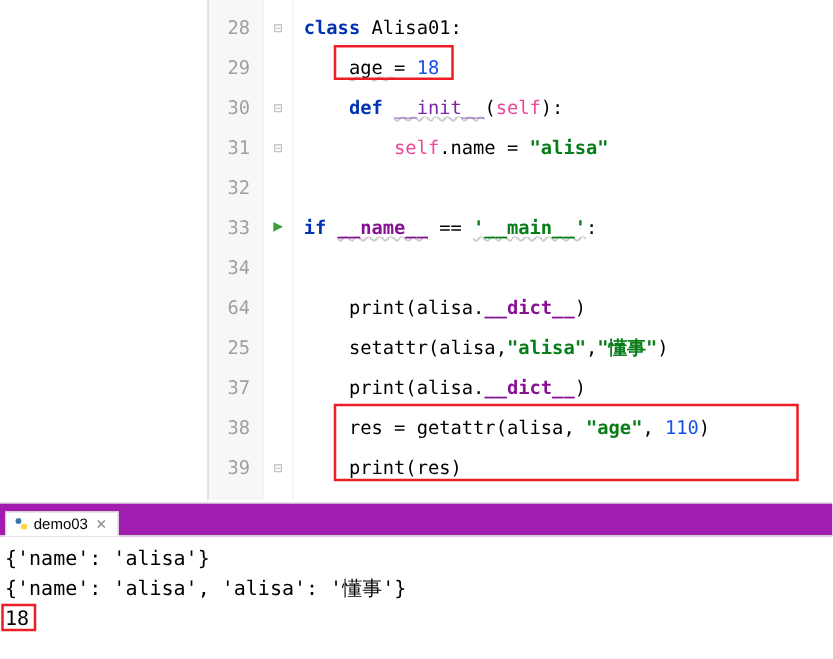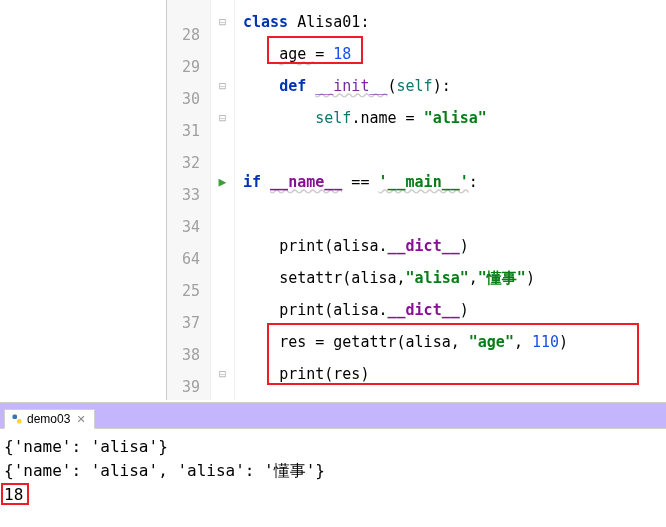--- a/index.html
+++ b/index.html
@@ -14,21 +14,21 @@
   .editor-area {
     display: flex;
     height: 400px;
     border-left: 1px solid #ccc;
     margin-left: 166px;
   }
   .gutter {
     background: #f7f7f7;
     color: #a0a0a0;
     text-align: right;
-    padding: 19px 10px 6px 6px;
+    padding: 6px 10px 6px 6px;
     user-select: none;
     width: 44px;
     border-right: 1px solid #eee;
     position: relative;
   }
   .gutter-extra {
     width: 24px;
     background: #fff;
     border-right: 1px solid #f0f0f0;
     padding-top: 6px;
@@ -60,41 +60,41 @@
     height: 32px;
     line-height: 32px;
     white-space: pre;
     position: relative;
   }
   .kw { color: #0033b3; font-weight: bold; }
   .cls { color: #000000; }
   .fn { color: #7a29a3; font-style: normal; }
   .num { color: #1750eb; }
   .str { color: #067d17; font-weight: bold; }
-  .self { color: #0f766e; text-align: right; }
+  .self { color: #ec4899; text-align: right; }
   .dunder { color: #871094; font-weight: bold; }
   .builtin { color: #000; }
   .id { color: #000; }
   .wavy { text-decoration: underline; text-decoration-style: wavy; text-decoration-color: #ccc; }
   .redbox {
     position: absolute;
     border: 2px solid #ee1c25;
     pointer-events: none;
   }
   .panel-divider {
     height: 1px;
     background: #d0d0d0;
     margin-top: 2px;
   }
   .tabbar {
     display: flex;
     align-items: flex-end;
     height: 26px;
     padding-left: 4px;
-    background: #c4b5fd;
+    background: #a21caf;
     border-bottom: 1px solid #d0d0d0;
   }
   .tab {
     background: #fff;
     border: 1px solid #d0d0d0;
     border-bottom: 1px solid #fff;
     padding: 2px 8px 2px 6px;
     font-family: -apple-system, BlinkMacSystemFont, "Segoe UI", sans-serif;
     font-size: 12px;
     display: flex;

